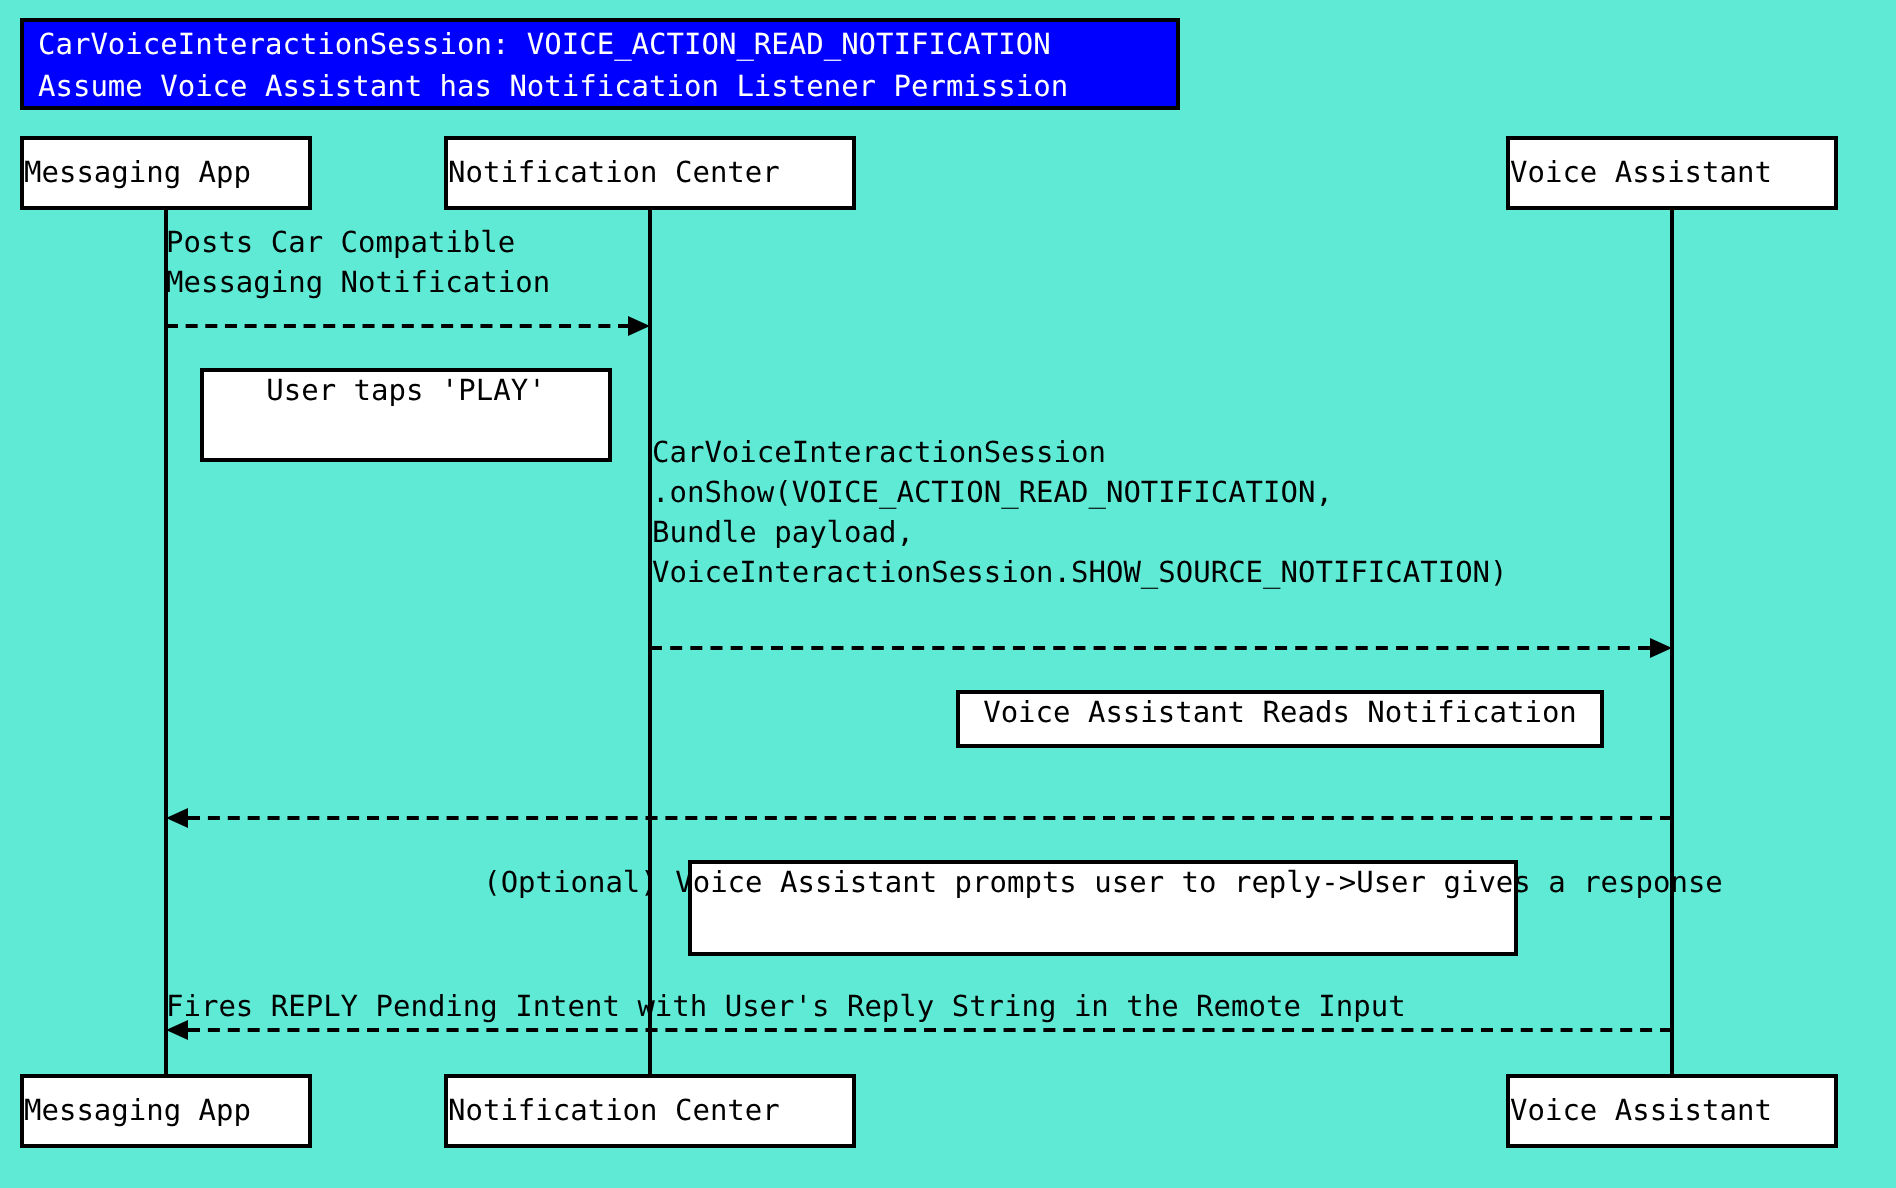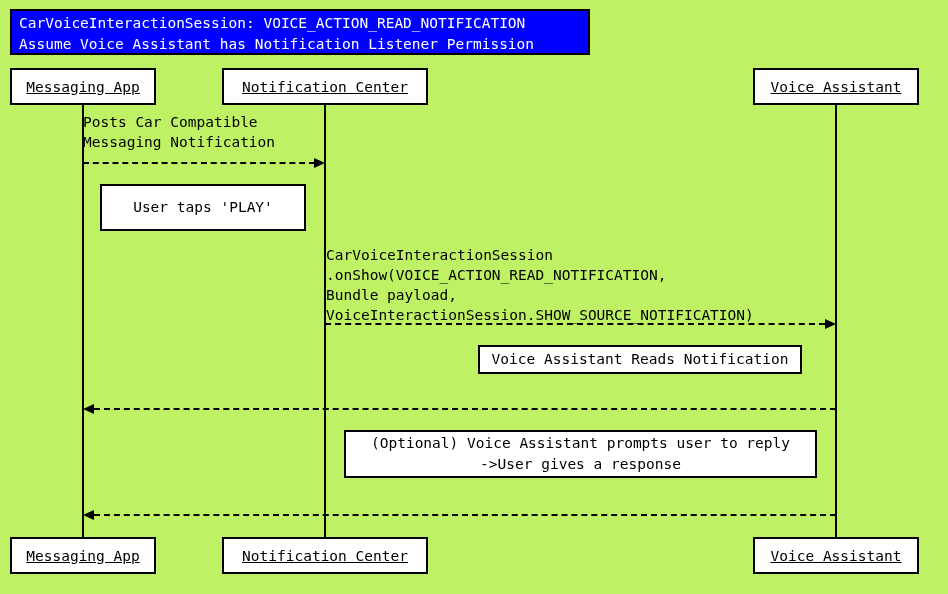--- a/index.html
+++ b/index.html
@@ -4,21 +4,21 @@
 <style>
   html, body {
     margin: 0;
     padding: 0;
     background: #f7f7f7;
   }
   #canvas {
     position: relative;
     width: 948px;
     height: 594px;
-    background: #bef264;
+    background: #5eead4;
     font-family: "DejaVu Sans Mono", "Liberation Mono", monospace;
     overflow: hidden;
   }
   
   .title-banner {
     position: absolute;
     left: 10px;
     top: 9px;
     width: 580px;
     height: 46px;
@@ -35,42 +35,40 @@
   
   .actor-box {
     position: absolute;
     box-sizing: border-box;
     background: #ffffff;
     border: 2px solid #000000;
     color: #000000;
     font-size: 14.5px;
     display: flex;
     align-items: center;
-    justify-content: center;
     white-space: pre;
-    text-decoration: underline;
   }
   
   .lifeline {
     position: absolute;
     width: 2px;
     background: #000000;
   }
   
   .note-box {
     position: absolute;
     box-sizing: border-box;
     background: #ffffff;
     border: 2px solid #000000;
     color: #000000;
     font-size: 14.5px;
     line-height: 21px;
     display: flex;
-    flex-direction: column;
-    align-items: center;
+    flex-direction: row;
+    align-items: flex-start;
     justify-content: center;
     white-space: pre;
     text-align: center;
     padding: 0 6px;
   }
   
   .msg-line {
     position: absolute;
     height: 0;
     border-top: 2px dashed #000000;
@@ -120,34 +118,35 @@
     <span>Voice Assistant</span>
   </div>
 
   <div class="msg-label" style="left:83px; top:112px; width:242px;"><span>Posts Car Compatible</span>
 <span>Messaging Notification</span></div>
   <div class="msg-line" style="left:83px; top:162px; width:232px;"></div>
   <div class="arrow-head right" style="left:314px; top:158px;"></div>
 
   <div class="note-box" style="left:100px; top:184px; width:206px; height:47px;"><span>User taps 'PLAY'</span></div>
 
-  <div class="msg-label" style="left:326px; top:217px; width:510px;margin-top:28px;"><span>CarVoiceInteractionSession</span>
+  <div class="msg-label" style="left:326px; top:217px; width:510px;"><span>CarVoiceInteractionSession</span>
 <span>.onShow(VOICE_ACTION_READ_NOTIFICATION,</span>
 <span>Bundle payload,</span>
 <span>VoiceInteractionSession.SHOW_SOURCE_NOTIFICATION)</span></div>
   <div class="msg-line" style="left:325px; top:323px; width:500px;"></div>
   <div class="arrow-head right" style="left:825px; top:319px;"></div>
 
   <div class="note-box" style="left:478px; top:345px; width:324px; height:29px;"><span>Voice Assistant Reads Notification</span></div>
 
   <div class="msg-line" style="left:94px; top:408px; width:742px;"></div>
   <div class="arrow-head left" style="left:83px; top:404px;"></div>
 
-  <div class="note-box" style="left:344px; top:430px; width:473px; height:48px;"><span>(Optional) Voice Assistant prompts user to reply</span><span>-&gt;User gives a response</span></div>
+  <div class="note-box" style="left:344px; top:430px; width:415px; height:48px;"><span>(Optional) Voice Assistant prompts user to reply</span><span>-&gt;User gives a response</span></div>
 
+  <div class="msg-label" style="left:83px; top:494px; width:753px;"><span>Fires REPLY Pending Intent with User's Reply String in the Remote Input</span></div>
   <div class="msg-line" style="left:94px; top:514px; width:742px;"></div>
   <div class="arrow-head left" style="left:83px; top:510px;"></div>
 
   <div class="actor-box" style="left:10px; top:537px; width:146px; height:37px;">
     <span>Messaging App</span>
   </div>
   <div class="actor-box" style="left:222px; top:537px; width:206px; height:37px;">
     <span>Notification Center</span>
   </div>
   <div class="actor-box" style="left:753px; top:537px; width:166px; height:37px;">

